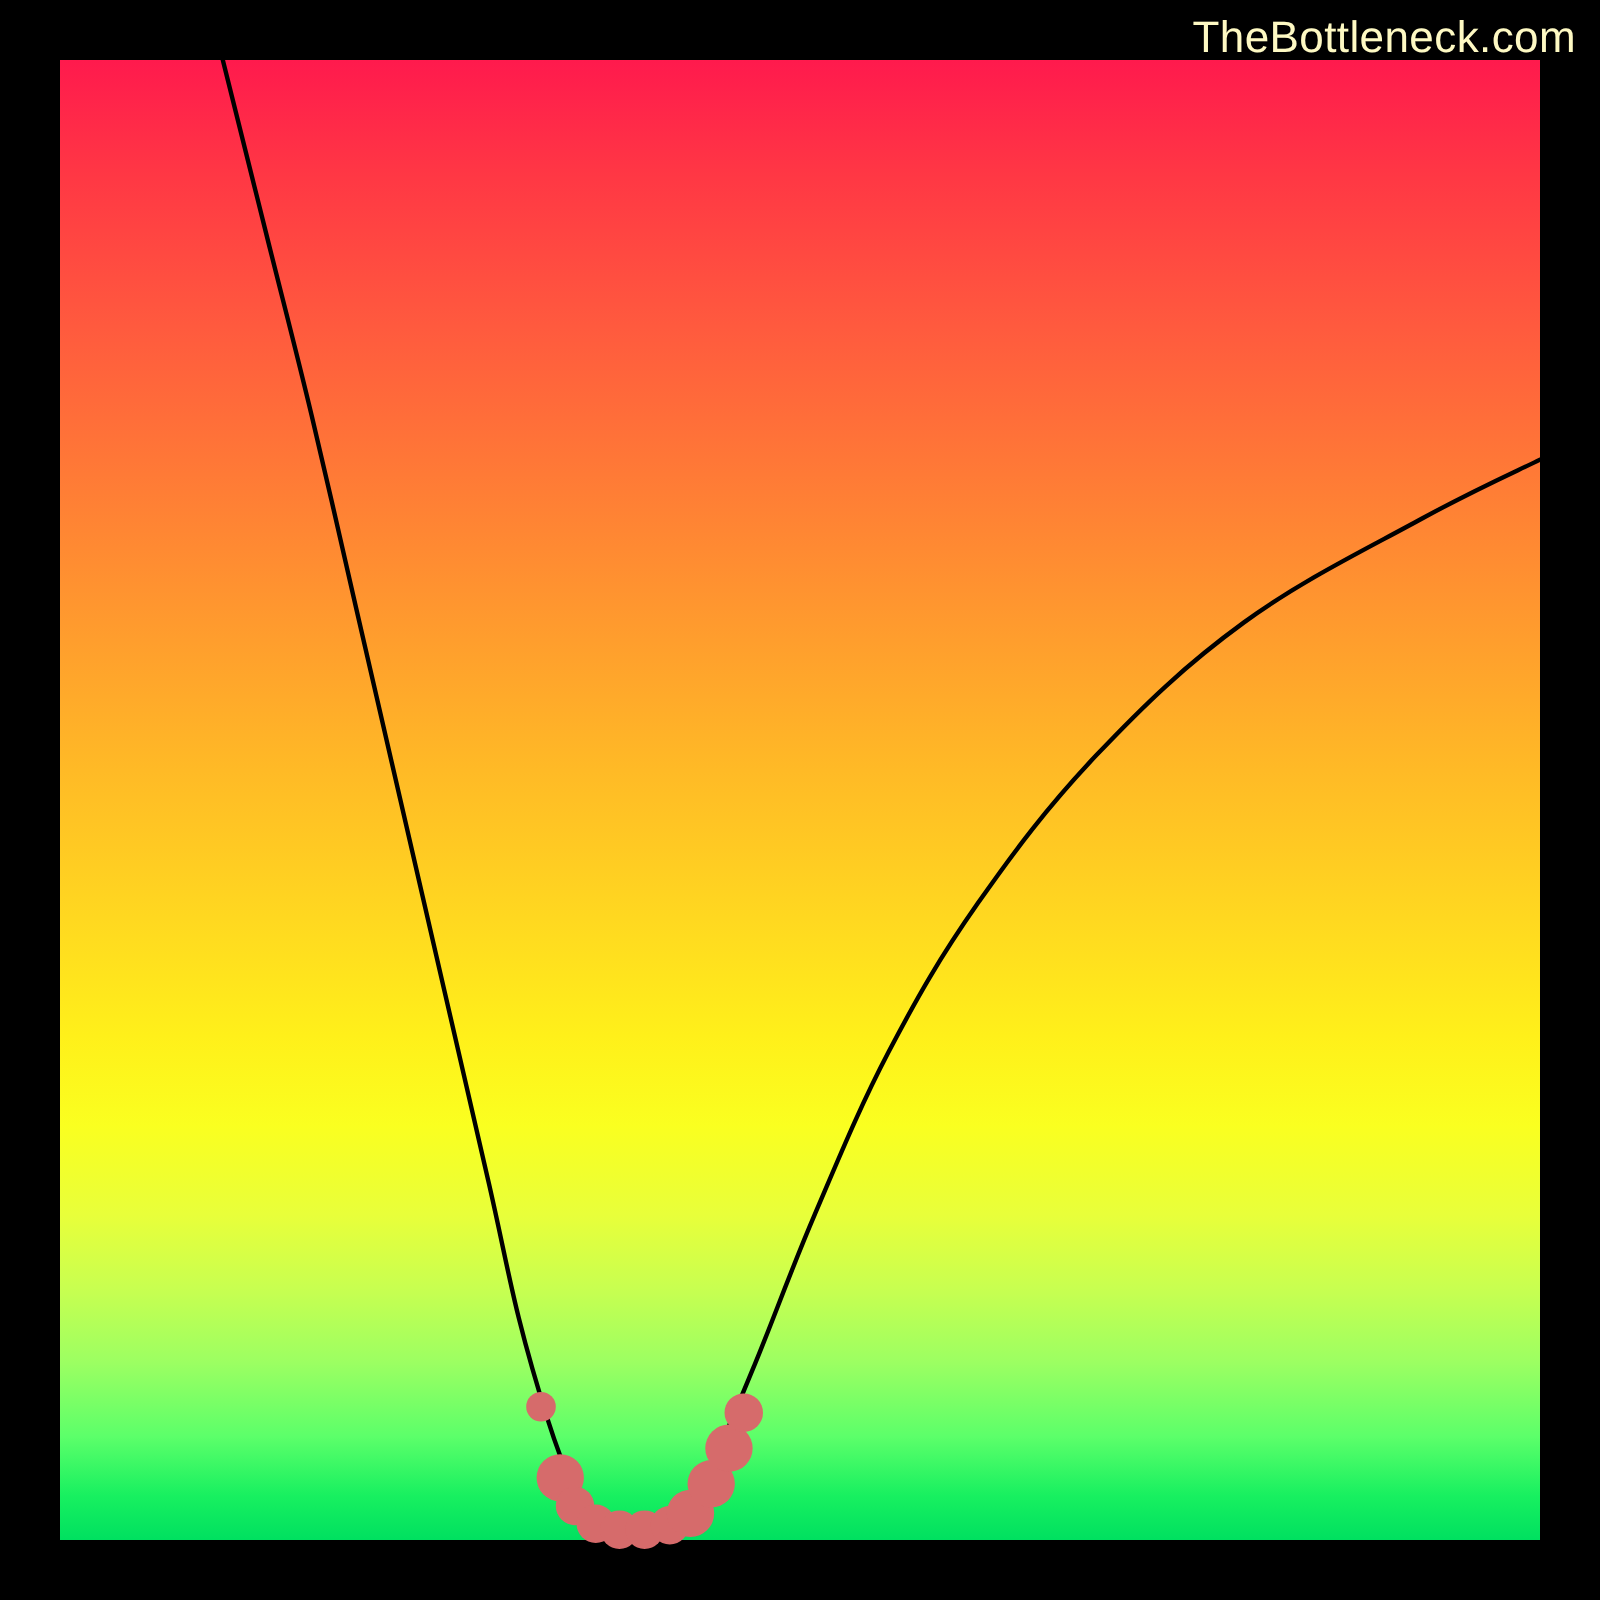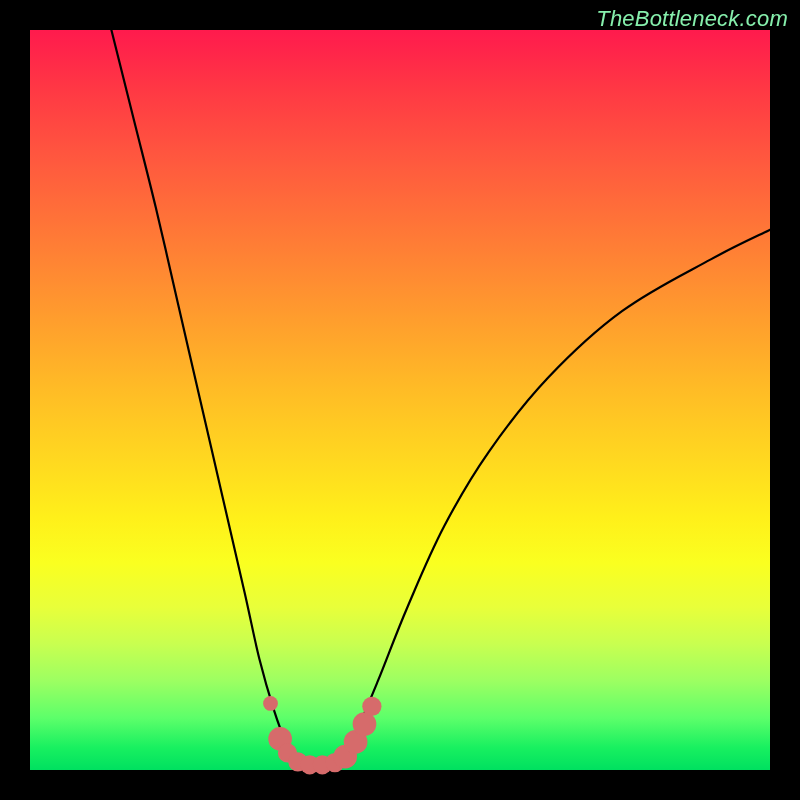--- a/index.html
+++ b/index.html
@@ -47,26 +47,25 @@
     left: 0;
     top: 0;
     width: 740px;
     height: 740px;
     overflow: visible;
   }
   .watermark {
     position: absolute;
     top: 6px;
     right: 12px;
-    color: #86efac;
+    color: #fef9c3;
     font-size: 22px;
     letter-spacing: 0.2px;
     font-weight: 500;
     user-select: none;
-    font-style: italic;
   }
 </style>
 </head>
 <body>
 
 <div class="frame">
 
   <div class="watermark">TheBottleneck.com</div>
 
   <div class="plot-area">

